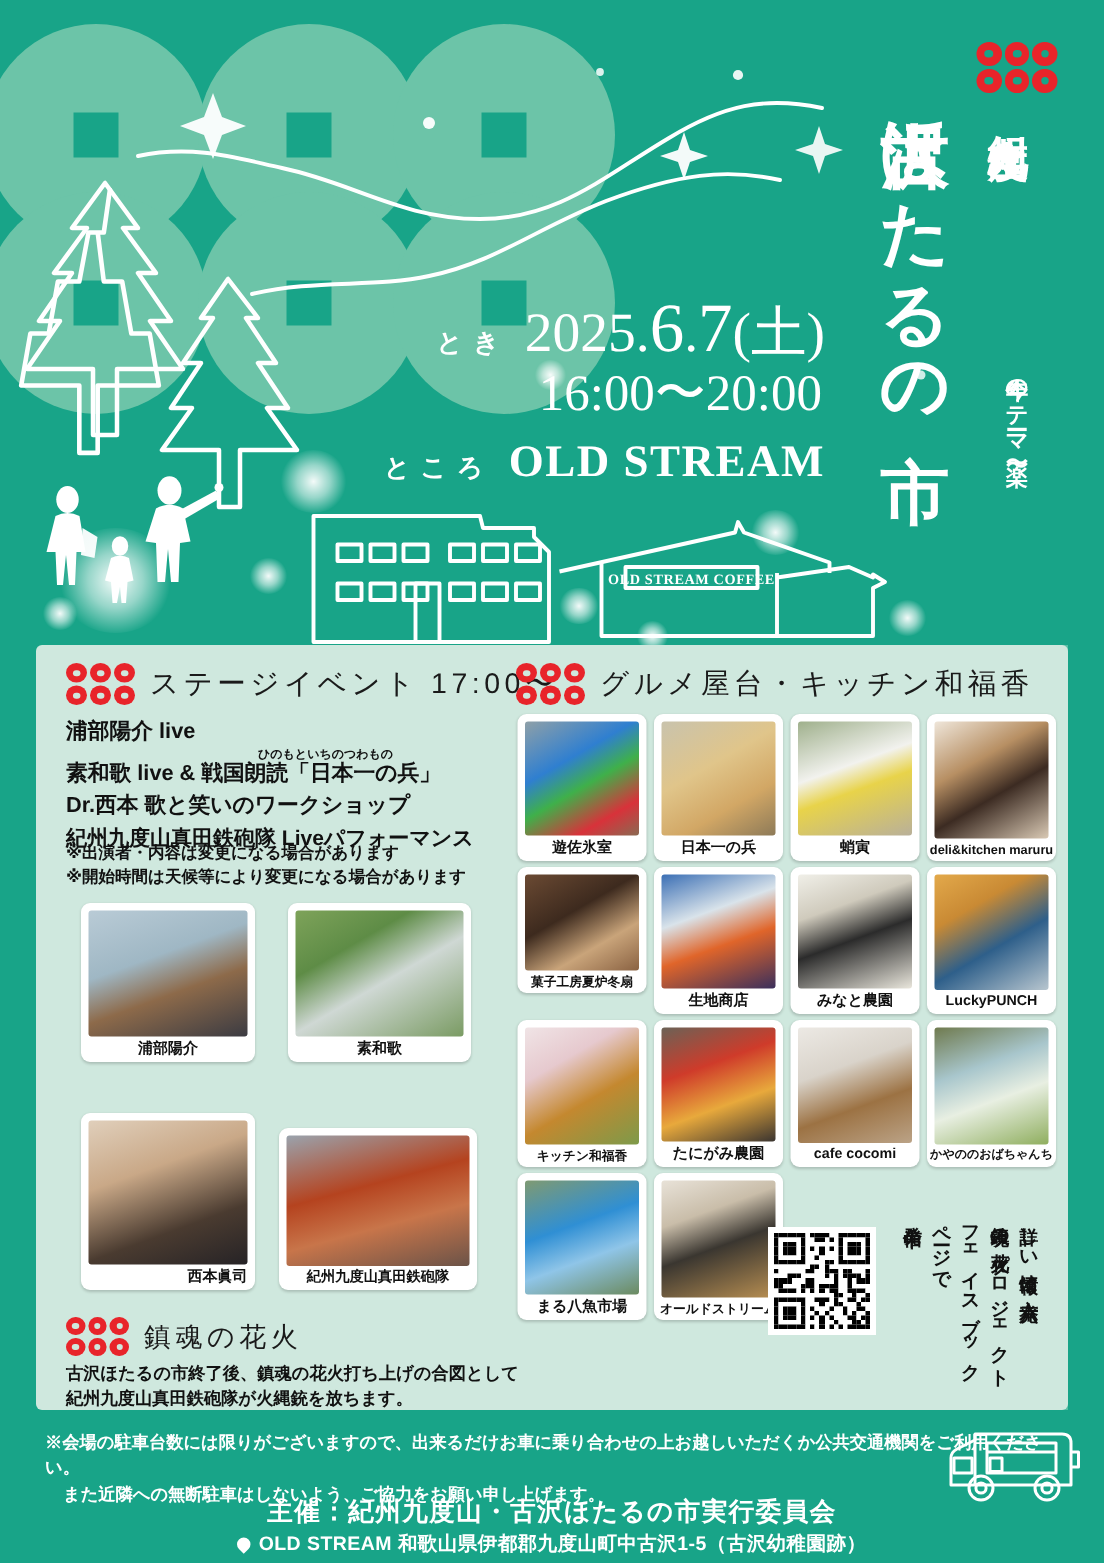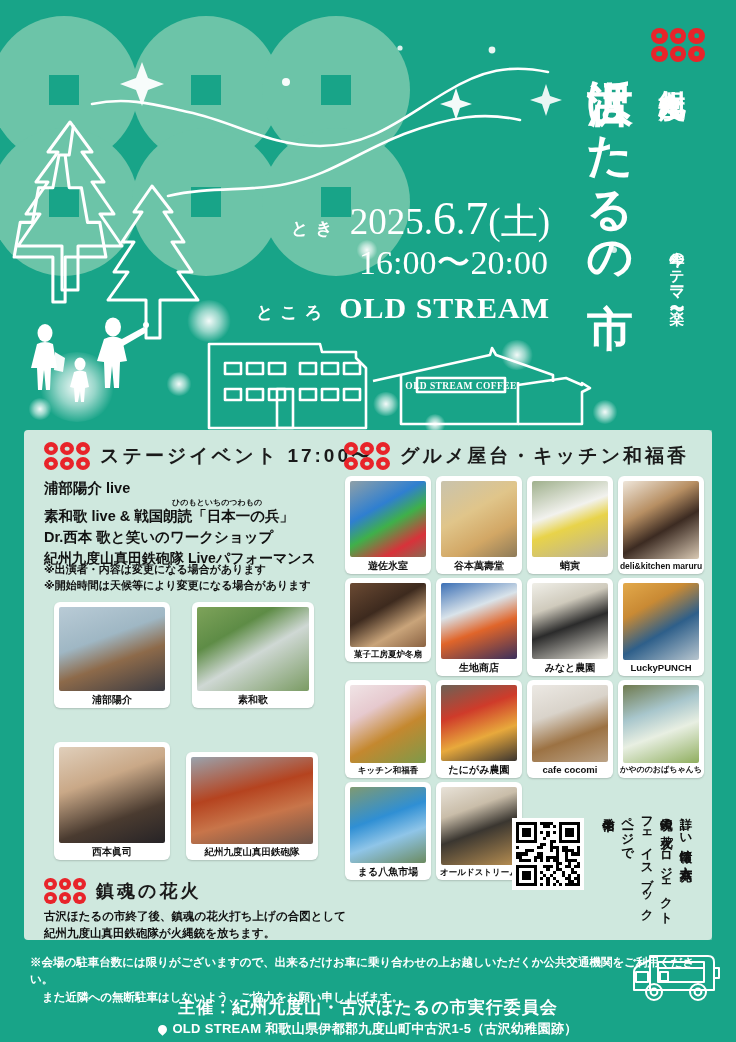--- a/index.html
+++ b/index.html
@@ -38,21 +38,21 @@
   .lbl{font-weight:700;font-size:17px;letter-spacing:7px;}
   .dateline{font-family:"Liberation Serif","DejaVu Serif",serif;font-size:37px;line-height:1;}
   .dateline .big{font-size:46px;}
   .timeline{font-family:"Liberation Serif","DejaVu Serif",serif;font-size:34px;line-height:1.25;padding-right:2px;}
   .placeline{font-family:"Liberation Serif","DejaVu Serif",serif;font-weight:700;font-size:30px;letter-spacing:1px;}
   
   .panel{position:absolute;left:24px;top:430px;width:688px;height:510px;background:#CFE8DE;
         border-radius:4px;}
   .panel-edge{position:absolute;left:706px;top:430px;width:6px;height:510px;background:#8FD4BE;opacity:.55;}
   .sec-head{display:flex;align-items:center;gap:10px;}
-  .sec-head .ttl{font-weight:700;color:#1a1a1a;letter-spacing:3px;}
+  .sec-head .ttl{font-weight:400;color:#1a1a1a;letter-spacing:3px;}
   
   .card{background:#fff;border-radius:6px;box-shadow:0 1px 2px rgba(0,0,0,.18);
         display:flex;flex-direction:column;align-items:center;padding:5px 5px 3px;}
   .card .ph{width:100%;flex:1 1 auto;border-radius:2px;overflow:hidden;position:relative;}
   .card .cap{font-size:10px;font-weight:700;color:#111;margin-top:3px;text-align:center;
         line-height:1.1;white-space:nowrap;}
   .cap.lat{font-size:11px;}
   
   .perf{position:absolute;}
   .stage-list{position:absolute;left:44px;top:478px;width:300px;color:#111;}
@@ -235,21 +235,21 @@
   <div class="note" style="position:absolute;left:44px;top:578px;">※開始時間は天候等により変更になる場合があります</div>
 
   <div class="card perf" style="left:54px;top:602px;width:116px;height:106px;">
     <div class="ph" style="background:linear-gradient(160deg,#b9cbd6 0%,#9fb7c4 38%,#8d6a4a 62%,#3b3b42 100%);"></div>
     <div class="cap">浦部陽介</div>
   </div>
   <div class="card perf" style="left:192px;top:602px;width:122px;height:106px;">
     <div class="ph" style="background:linear-gradient(150deg,#7ea35a 0%,#5e8c46 30%,#cfd8d4 55%,#7a9b63 100%);"></div>
     <div class="cap">素和歌</div>
   </div>
-  <div class="card perf" style="left:54px;top:742px;width:116px;height:118px;">
+  <div class="card perf" style="left:54px;top:742px;width:116px;height:118px;align-items:flex-end;">
     <div class="ph" style="background:linear-gradient(160deg,#e0cfbb 0%,#c9a887 35%,#4a3b30 70%,#262326 100%);"></div>
     <div class="cap">西本眞司</div>
   </div>
   <div class="card perf" style="left:186px;top:752px;width:132px;height:108px;">
     <div class="ph" style="background:linear-gradient(165deg,#9aa3ad 0%,#b5431f 40%,#c8754a 65%,#6b5348 100%);"></div>
     <div class="cap" style="font-size:9.5px">紀州九度山真田鉄砲隊</div>
   </div>
 
   <div class="fw">
     <div class="sec-head">
@@ -281,21 +281,21 @@
 
   <div style="position:absolute;left:345px;top:476px;width:360px;display:grid;
               grid-template-columns:repeat(4,86px);gap:4px 5px;">
 
     <div class="card" style="height:98px">
       <div class="ph" style="background:linear-gradient(150deg,#8fa0a8 0%,#2f7fd0 35%,#3fb04a 55%,#d8323a 80%,#8a6a52 100%);"></div>
       <div class="cap">遊佐氷室</div>
     </div>
     <div class="card" style="height:98px">
       <div class="ph" style="background:linear-gradient(150deg,#c9c3ad 0%,#e0c58a 40%,#d2a765 70%,#8d7a58 100%);"></div>
-      <div class="cap">谷本萬壽堂</div>
+      <div class="cap">日本一の兵</div>
     </div>
     <div class="card" style="height:98px">
       <div class="ph" style="background:linear-gradient(160deg,#9fb08c 0%,#f2f2ee 40%,#e8d34a 58%,#b9b09a 100%);"></div>
       <div class="cap">蛸寅</div>
     </div>
     <div class="card" style="height:98px">
       <div class="ph" style="background:linear-gradient(150deg,#efe6da 0%,#b78f63 35%,#3c2b22 60%,#d9c9b4 100%);"></div>
       <div class="cap lat" style="font-size:8.5px">deli&amp;kitchen maruru</div>
     </div>
 

